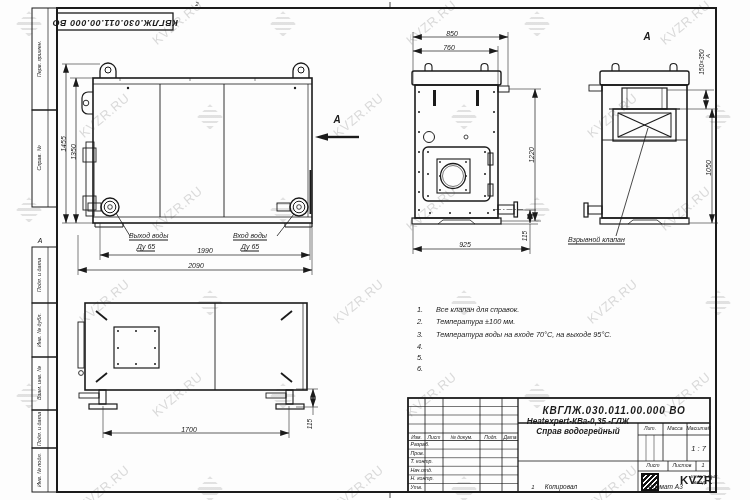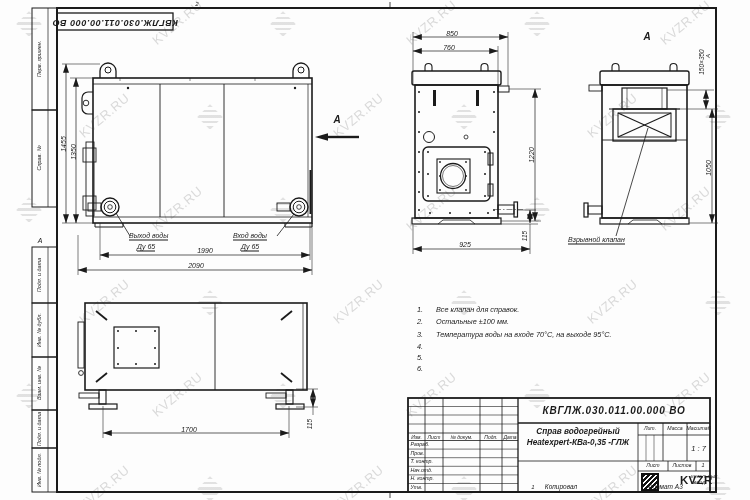--- a/index.html
+++ b/index.html
@@ -352,40 +352,40 @@
   <div class="t" style="left:189px;top:429px;font-size:7px;">1700</div>
   <div class="t r90" style="left:310px;top:424px;font-size:6.5px;">115</div>
 
   <div class="notes">
     <div class="note">
         <span class="n">1.</span>
         <span class="tx">Все клапан для справок.</span>
       </div>
     <div class="note">
         <span class="n">2.</span>
-        <span class="tx">Остальные ±100 мм.</span>
+        <span class="tx">Температура ±100 мм.</span>
       </div>
     <div class="note">
         <span class="n">3.</span>
         <span class="tx">Температура воды на входе 70°С, на выходе 95°С.</span>
       </div>
     <div class="note">
         <span class="n">4.</span>
       </div>
     <div class="note">
         <span class="n">5.</span>
       </div>
     <div class="note">
         <span class="n">6.</span>
       </div>
   </div>
 
   <div class="t b" style="left:614px;top:410.5px;font-size:10px;letter-spacing:.8px;">КВГЛЖ.030.011.00.000 ВО</div>
   <div class="t b" style="left:578px;top:431.5px;font-size:8.2px;">Справ водогрейный</div>
-  <div class="t b" style="left:578px;top:443px;font-size:8.2px;">Heatexpert-КВа-0,35 -ГЛЖ</div>
+  <div class="t b" style="left:578px;top:422px;font-size:8.2px;">Heatexpert-КВа-0,35 -ГЛЖ</div>
   <div class="t" style="left:650px;top:429px;font-size:5.2px;">Лит.</div>
   <div class="t" style="left:675px;top:429px;font-size:5.2px;">Масса</div>
   <div class="t" style="left:698.5px;top:429px;font-size:5.2px;">Масштаб</div>
   <div class="t" style="left:698.5px;top:449px;font-size:7.5px;">1 : 7</div>
   <div class="t" style="left:653px;top:466px;font-size:5.2px;">Лист</div>
   <div class="t" style="left:682px;top:466px;font-size:5.2px;">Листов</div>
   <div class="t" style="left:703px;top:466px;font-size:5.5px;">1</div>
   <div class="t" style="left:416.5px;top:437px;font-size:5px;">Изм.</div>
   <div class="t" style="left:434px;top:437px;font-size:5px;">Лист</div>
   <div class="t" style="left:461.5px;top:437px;font-size:5px;">№ докум.</div>

